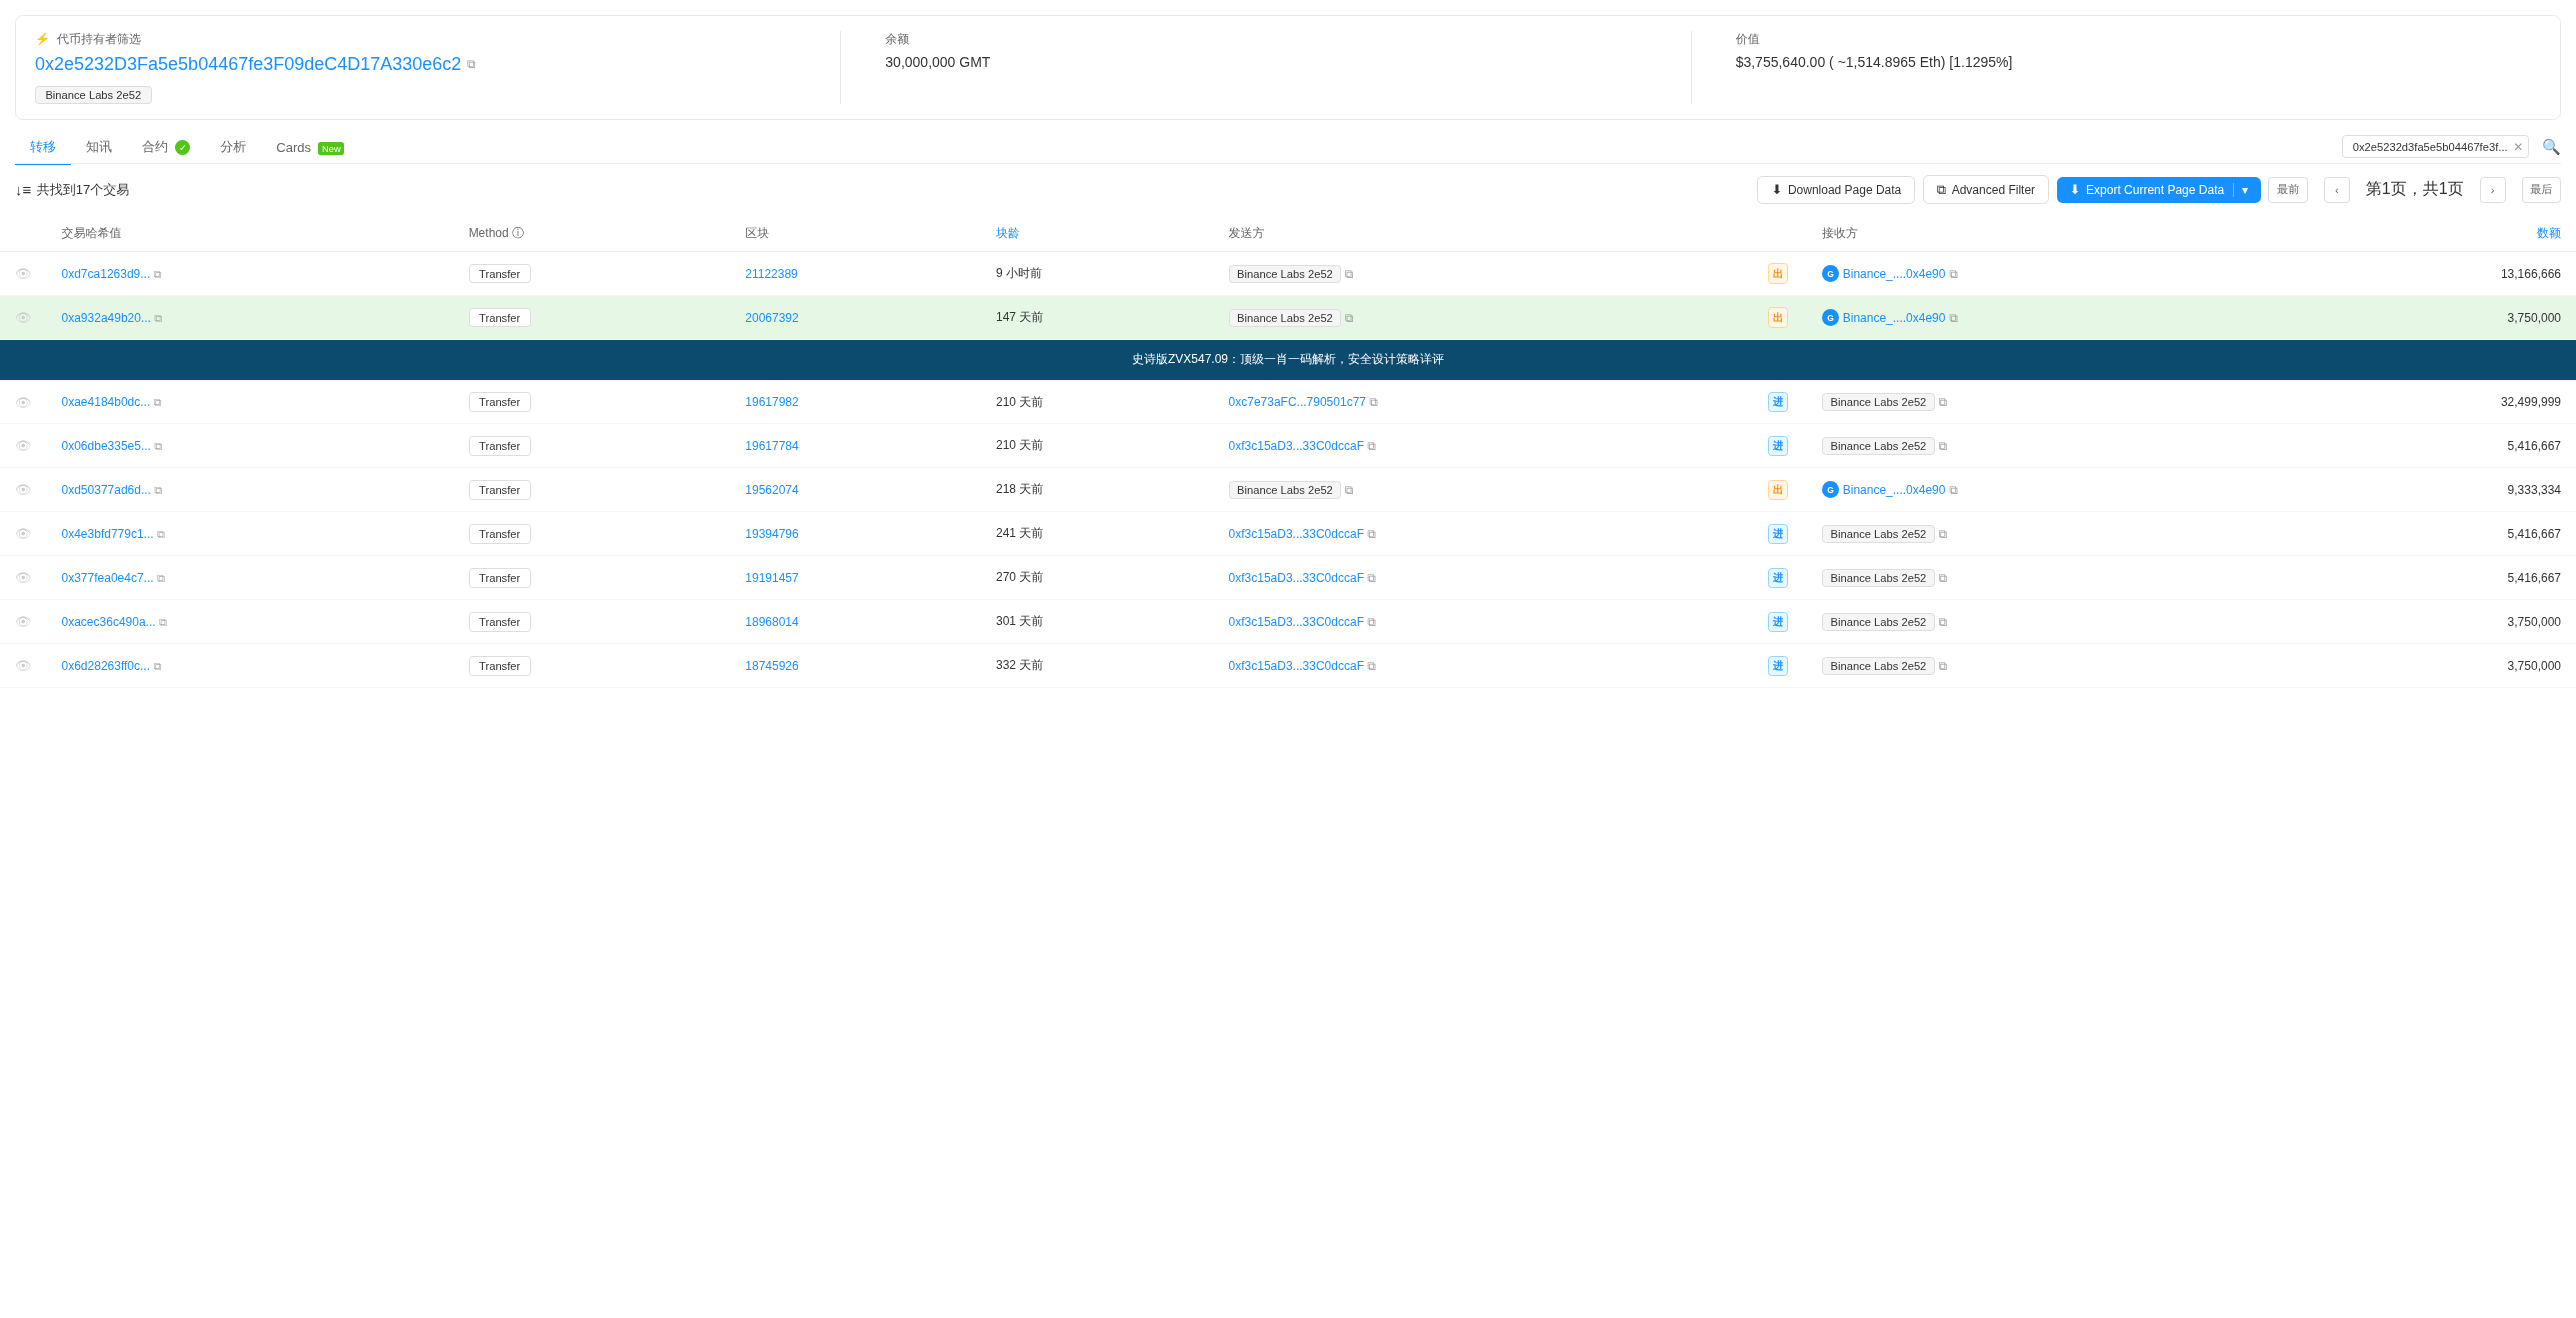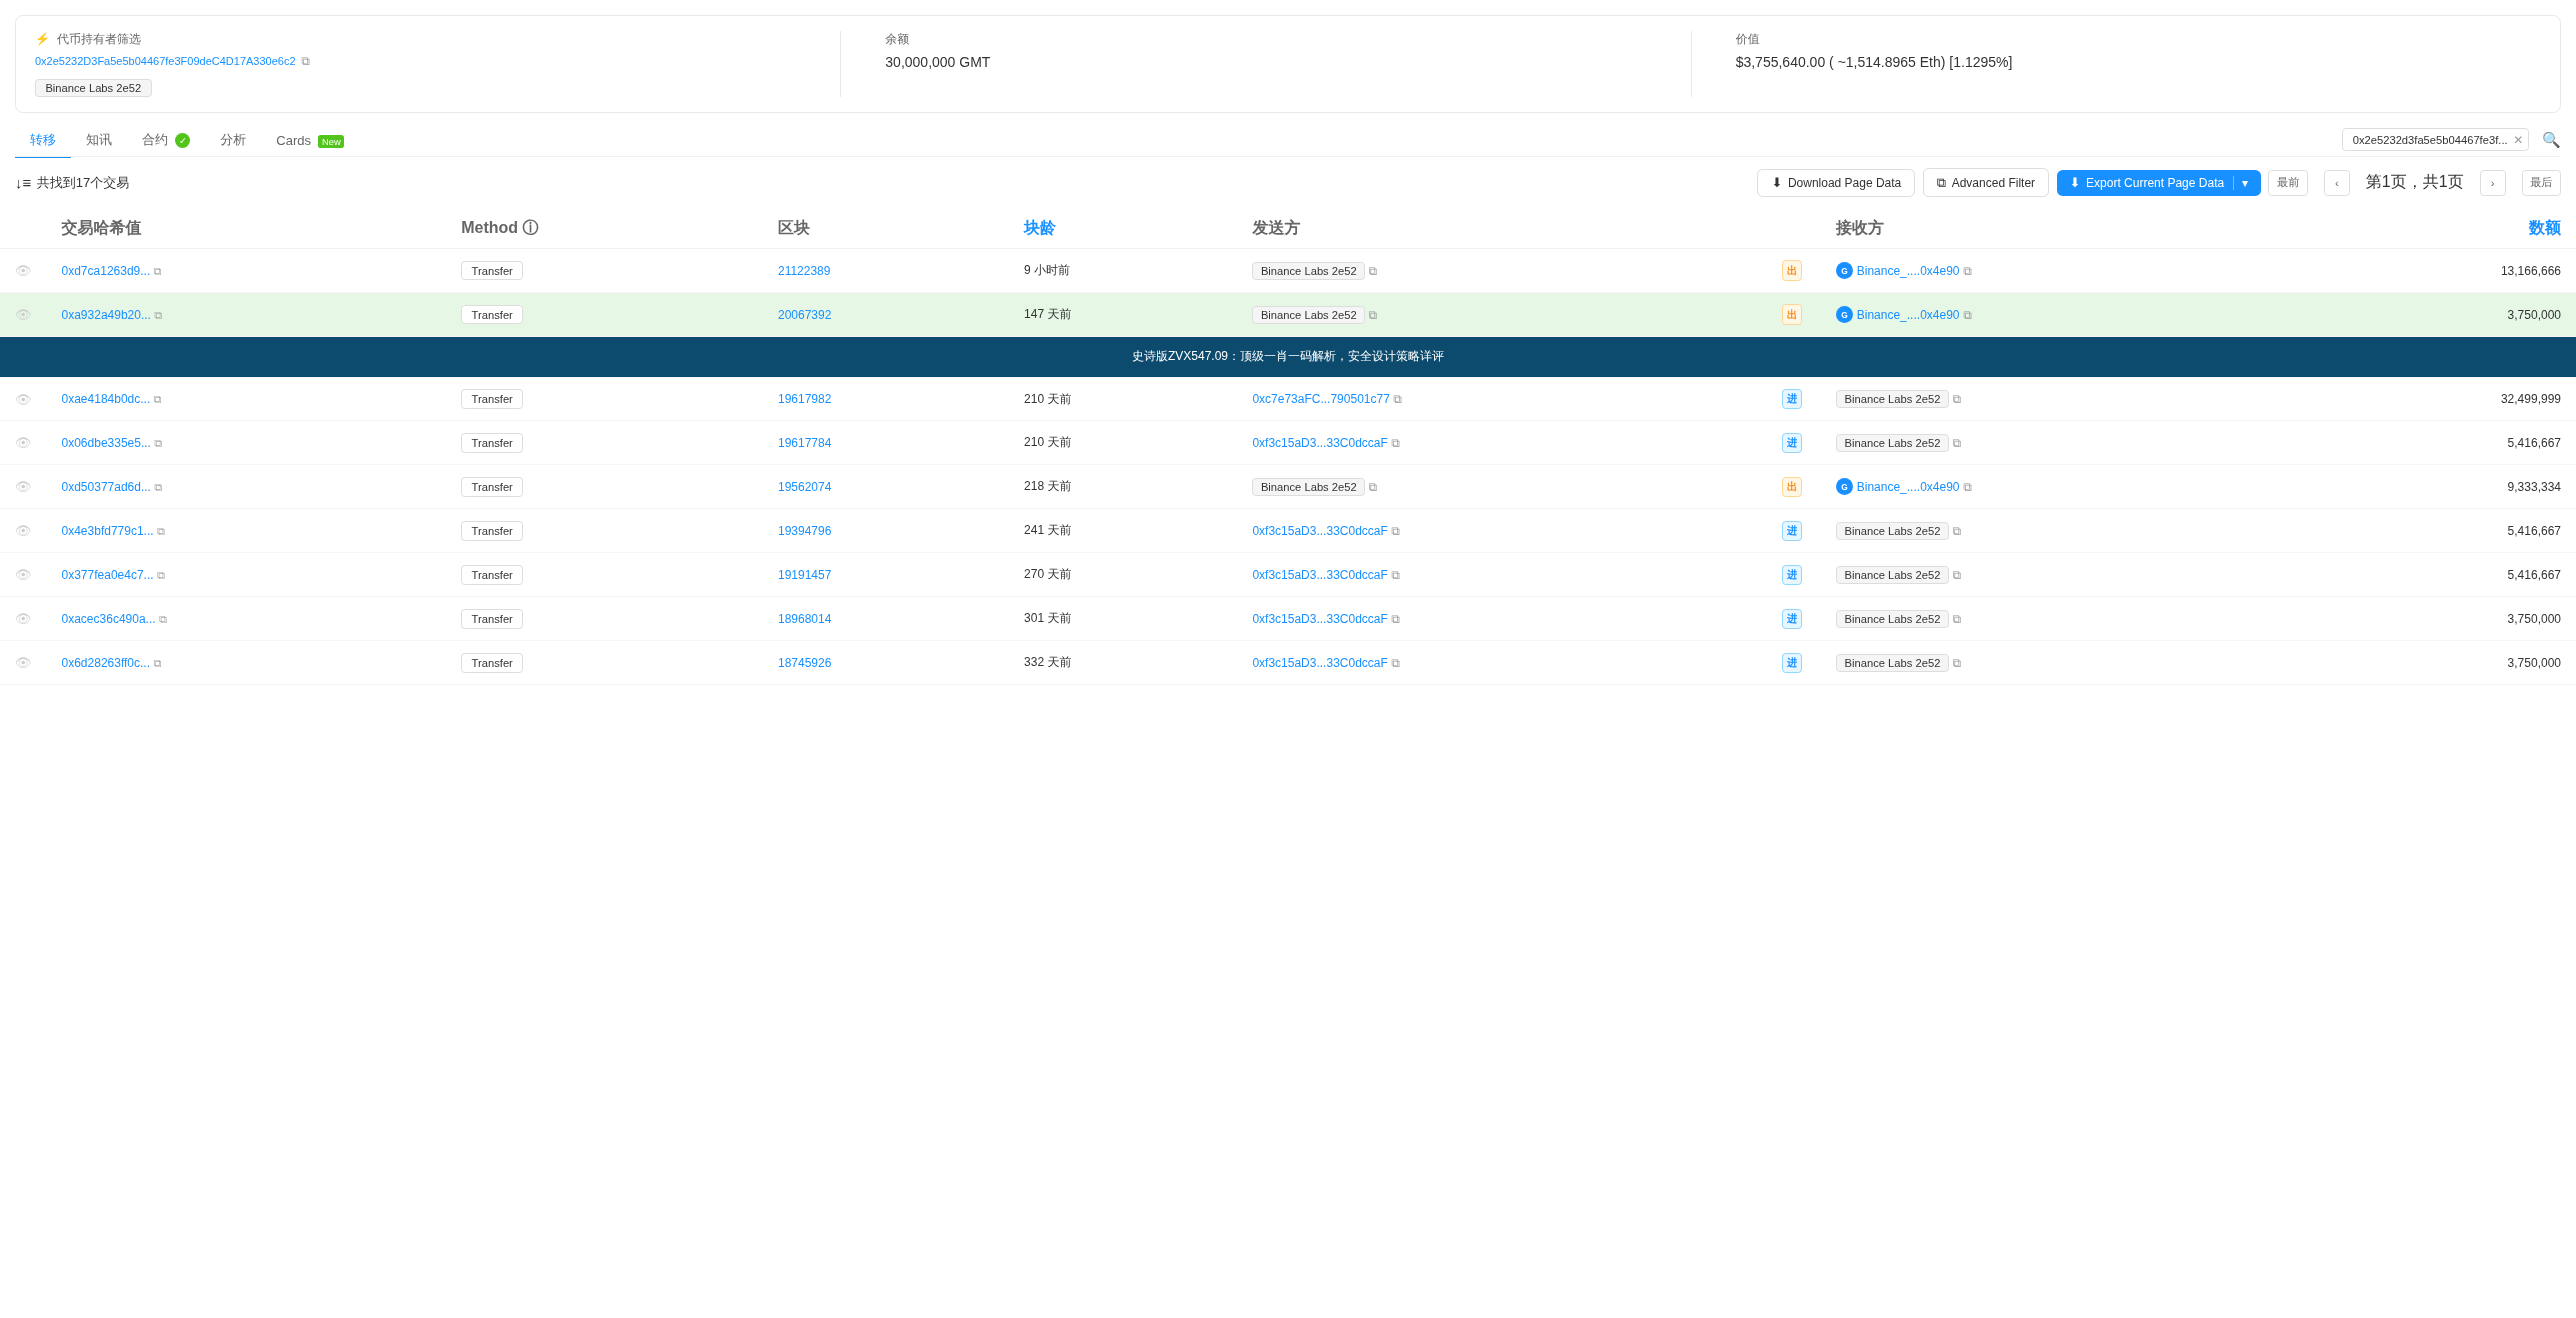--- a/index.html
+++ b/index.html
@@ -192,24 +192,24 @@
     .page-text { font-size: 16px; color: #333; }
     
     .data-table {
       width: 100%;
       border-collapse: collapse;
       margin: 0;
     }
     .data-table th {
       padding: 9.4px 15px;
       text-align: left;
-      font-size: 16px;
+      font-size: 12px;
       color: #666;
       border-bottom: 0.9px solid #f0f0f0;
-      font-weight: 700;
+      font-weight: 400;
       background: #fff;
     }
     .data-table th.blue { color: #1890ff; }
     .data-table td {
       padding: 11.2px 15px;
       border-bottom: 0.9px solid #f5f5f5;
       font-size: 12px;
       vertical-align: middle;
     }
     .data-table tr.highlighted td { background: #e6f7e6; }
@@ -290,21 +290,21 @@
 </head>
 <body>
 
 <div class="top-info-bar">
   <div class="info-section">
     <div class="info-label">
       <span style="color:#faad14; margin-right:3.7px;">⚡</span>
       <span>代币持有者筛选</span>
     </div>
     <div class="info-address">
-      <a style="color:#1890ff; text-decoration:none; font-size:11px;">0x2e5232D3Fa5e5b04467fe3F09deC4D17A330e6c2</a>
+      <a style="color:#1890ff; text-decoration:none; font-size:18px;">0x2e5232D3Fa5e5b04467fe3F09deC4D17A330e6c2</a>
       <span class="copy-icon">⧉</span>
     </div>
     <span class="tag-badge">Binance Labs 2e52</span>
   </div>
   <div class="info-section">
     <div class="info-label">余额</div>
     <div class="info-value">30,000,000 GMT</div>
   </div>
   <div class="info-section">
     <div class="info-label">价值</div>

